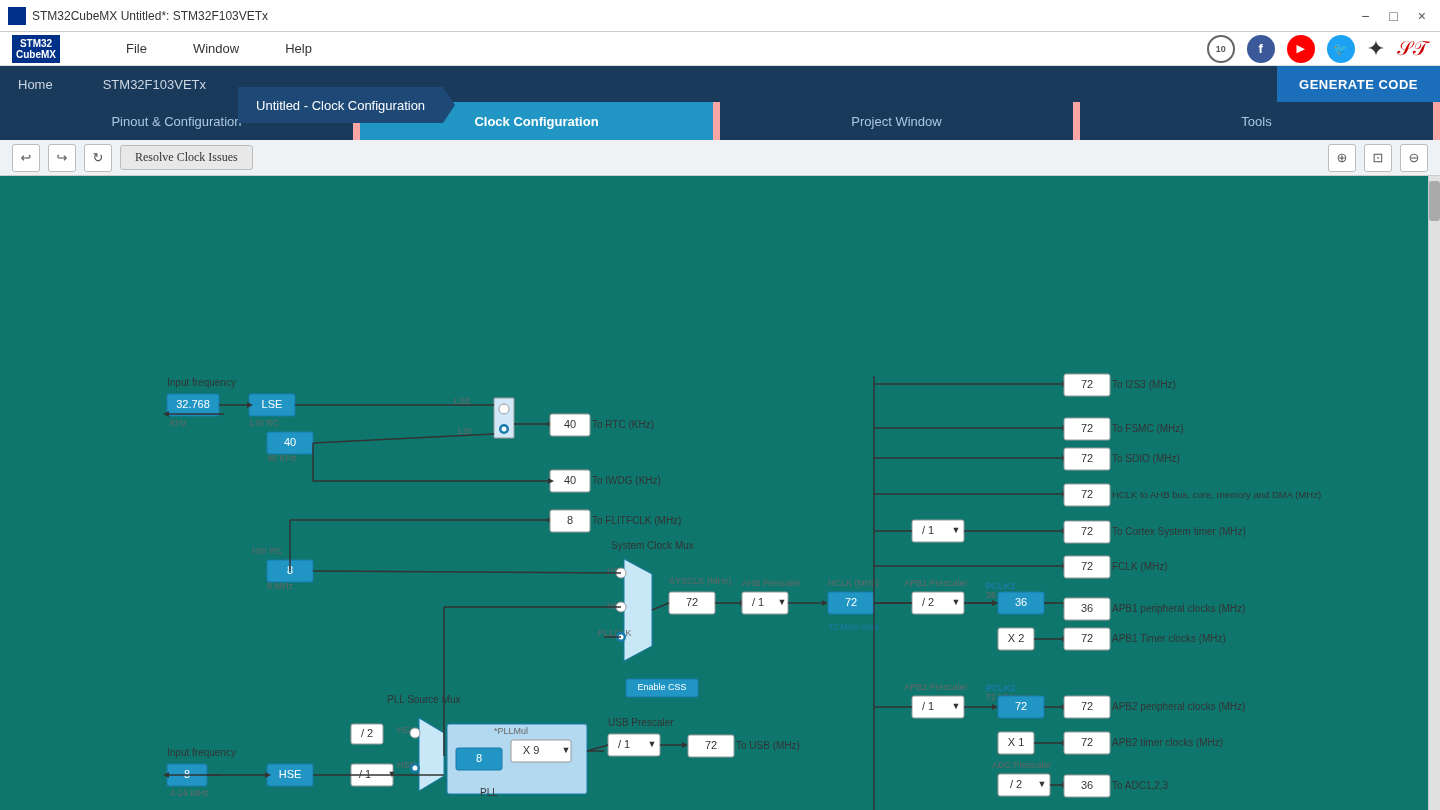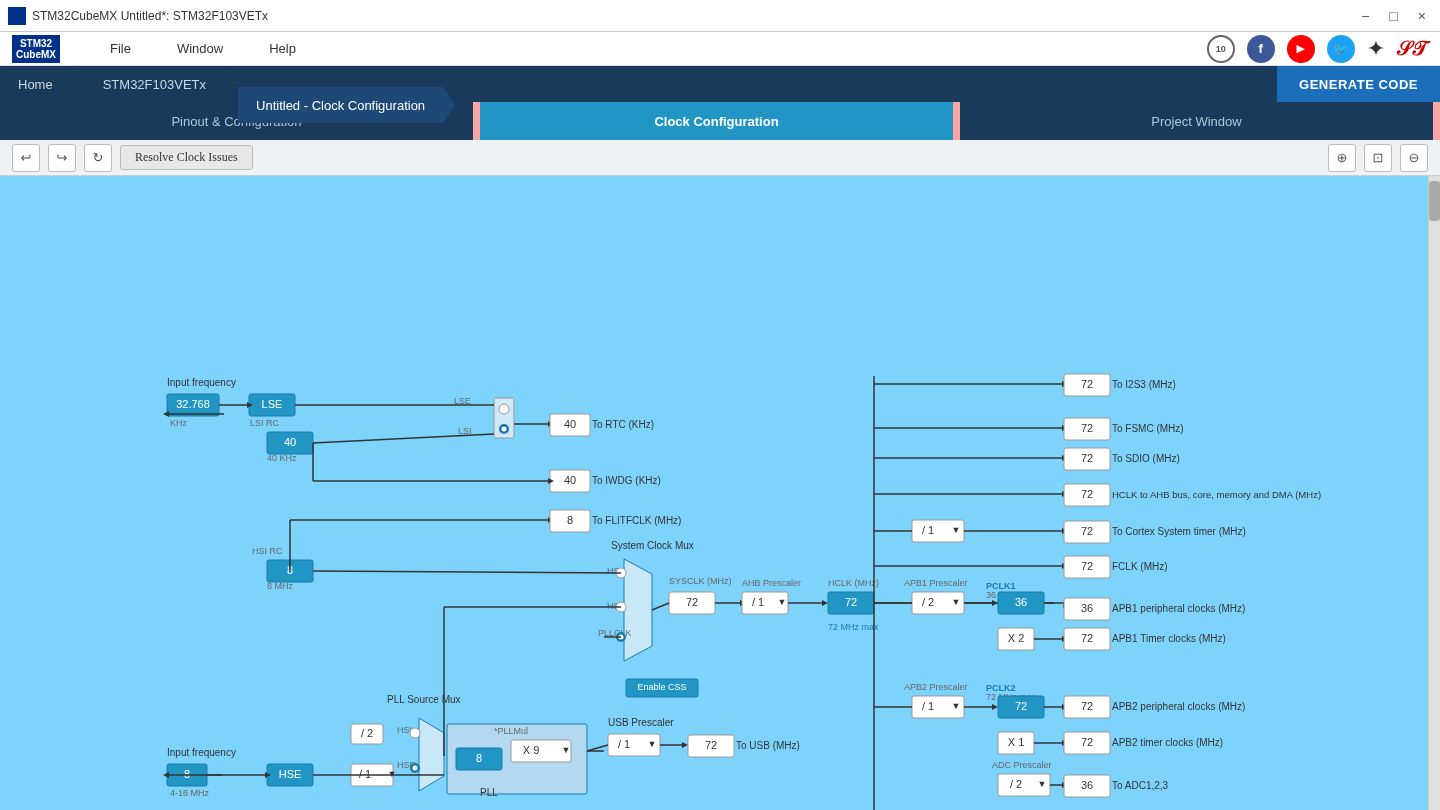--- a/index.html
+++ b/index.html
@@ -24,21 +24,21 @@
     .menu-bar {
       background: #fff;
       height: 34px;
       display: flex;
       align-items: center;
       padding: 0 12px;
       border-bottom: 1px solid #ddd;
       gap: 30px;
     }
     .menu-item { font-size: 13px; color: #333; cursor: pointer; padding: 4px 8px; }
-    .menu-logo { display: flex; align-items: center; gap: 6px; margin-right: 12px; }
+    .menu-logo { display: flex; align-items: center; gap: 6px; margin-right: 28px; }
     .menu-logo-box { width: 48px; height: 28px; background: #003087; display: flex; align-items: center; justify-content: center; }
     .menu-logo-text { font-size: 10px; color: white; font-weight: bold; line-height: 1.1; text-align: center; }
     .social-icons { margin-left: auto; display: flex; align-items: center; gap: 12px; }
     .social-icon { width: 28px; height: 28px; border-radius: 50%; display: flex; align-items: center; justify-content: center; font-size: 14px; cursor: pointer; }
     .icon-fb { background: #3b5998; color: white; font-weight: bold; font-size: 13px; }
     .icon-yt { background: #ff0000; color: white; font-size: 11px; }
     .icon-tw { background: #1da1f2; color: white; font-size: 12px; }
     .icon-circle { width: 28px; height: 28px; border-radius: 50%; border: 2px solid #666; display: flex; align-items: center; justify-content: center; font-size: 10px; color: #555; }
 
     
@@ -140,21 +140,21 @@
       height: calc(810px - 32px - 34px - 36px - 38px - 36px);
       background: #f8f8f8;
       overflow: hidden;
     }
 
     
     .clock-area {
       flex: 1;
       position: relative;
       overflow: hidden;
-      background: #7dd3fc;
+      background: #0f766e;
     }
 
     
     .clock-svg {
       width: 100%;
       height: 100%;
     }
 
     
     .scrollbar-right {
@@ -248,21 +248,21 @@
   </div>
   <span class="menu-item">File</span>
   <span class="menu-item">Window</span>
   <span class="menu-item">Help</span>
   <div class="social-icons">
     <div class="icon-circle" style="font-size:9px;font-weight:bold;">10</div>
     <div class="social-icon icon-fb">f</div>
     <div class="social-icon icon-yt">▶</div>
     <div class="social-icon icon-tw">🐦</div>
     <div style="font-size:22px;color:#333;cursor:pointer;">✦</div>
-    <div style="font-size:20px;color:#cc0000;cursor:pointer;font-weight:bold;">𝒮𝒯</div>
+    <div style="font-size:20px;color:#cc0000;cursor:pointer;font-weight:normal;">𝒮𝒯</div>
   </div>
 </div>
 
 <div class="nav-bar">
   <div class="nav-item">
     <span>Home</span>
     <div class="nav-arrow"></div>
   </div>
   <div class="nav-item" style="margin-left:14px;">
     <span>STM32F103VETx</span>
@@ -272,20 +272,21 @@
     <span>Untitled - Clock Configuration</span>
     <div class="nav-arrow nav-arrow-active"></div>
   </div>
   <div class="generate-btn">GENERATE CODE</div>
 </div>
 
 <div class="tab-bar">
   <div class="tab">Pinout &amp; Configuration</div>
   <div class="tab active">Clock Configuration</div>
   <div class="tab">Project Window</div>
+  <div class="tab">Tools</div>
 </div>
 
 <div class="toolbar">
   <div class="toolbar-btn" title="Undo">↩</div>
   <div class="toolbar-btn" title="Redo">↪</div>
   <div class="toolbar-btn" title="Refresh">↻</div>
   <button class="resolve-btn">Resolve Clock Issues</button>
   <div class="toolbar-spacer"></div>
   <div class="toolbar-btn">⊕</div>
   <div class="toolbar-btn">⊡</div>

